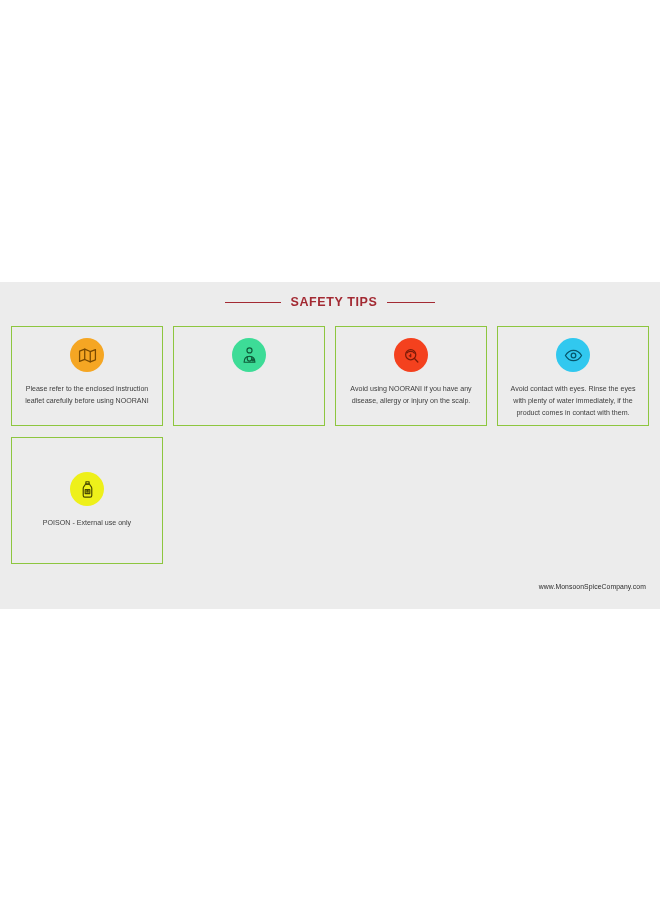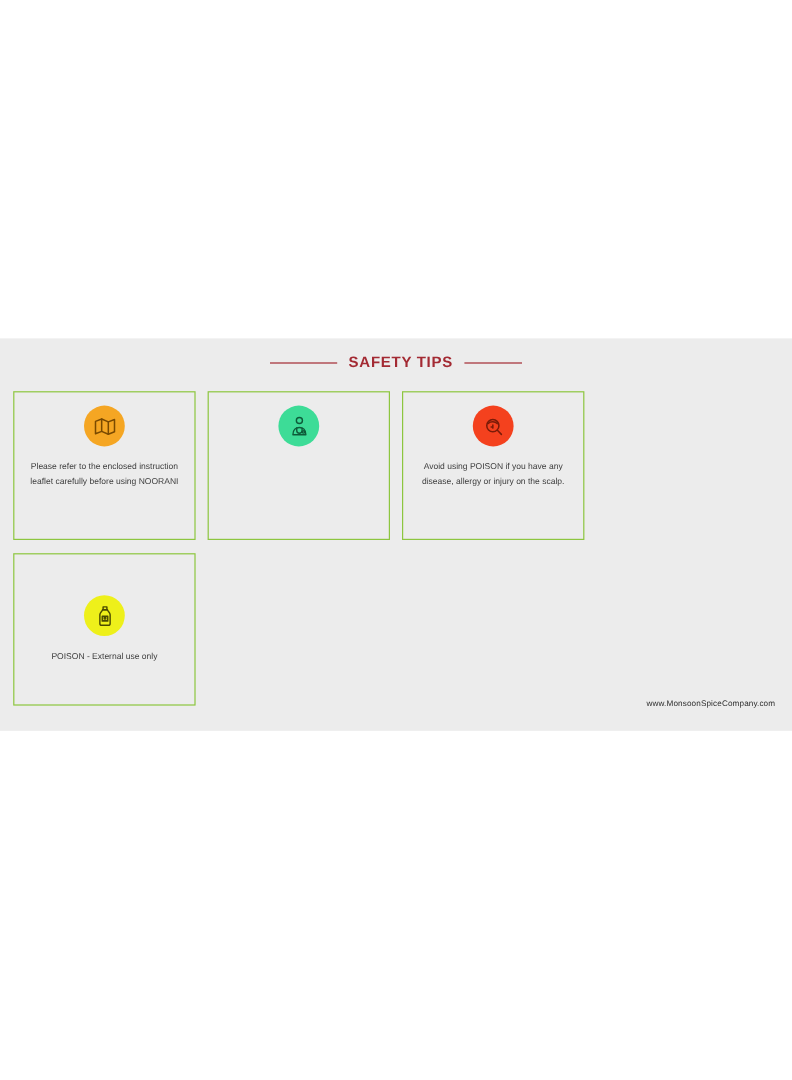--- a/index.html
+++ b/index.html
@@ -64,21 +64,21 @@
   .card {
     width: 152px;
     box-sizing: border-box;
     border: 1.5px solid #8dc63f;
     background: #ececec;
     padding: 11px 8px 10px 8px;
     display: flex;
     flex-direction: column;
     align-items: center;
   }
-  .card.tall { height: 124px; align-items: center; }
+  .card.tall { height: 100px; align-items: center; }
   .card.short { height: 127px; justify-content: center; }
 
   .icon-circle {
     width: 34px;
     height: 34px;
     border-radius: 50%;
     display: flex;
     align-items: center;
     justify-content: center;
     margin-bottom: 11px;
@@ -143,23 +143,32 @@
 
       <div class="card tall">
         <span class="icon-circle" style="background:#f4411e">
           <svg width="19" height="19" viewBox="0 0 24 24" fill="none" stroke="#7a1b08" stroke-width="1.6" stroke-linecap="round" stroke-linejoin="round">
             <circle cx="11" cy="11" r="6.4"></circle>
             <path d="M6.4 8.6 C8.2 6.4 13.6 6.2 15.6 8.9"></path>
             <path d="M9.2 12.4 L11 12.4 M11 10.4 L11 13.6"></path>
             <path d="M15.8 15.8 L20 20.2"></path>
           </svg>
         </span>
-        <p class="card-text">Avoid using POISON if you have any disease, allergy or injury on the scalp.</p>
+        <p class="card-text">Avoid using NOORANI if you have any disease, allergy or injury on the scalp.</p>
       </div>
 
+      <div class="card tall">
+        <span class="icon-circle" style="background:#31c8ef">
+          <svg width="19" height="19" viewBox="0 0 24 24" fill="none" stroke="#06556b" stroke-width="1.6" stroke-linecap="round" stroke-linejoin="round">
+            <path d="M1.8 12 C4.6 7.2 8.2 5.4 12 5.4 C15.8 5.4 19.4 7.2 22.2 12 C19.4 16.8 15.8 18.6 12 18.6 C8.2 18.6 4.6 16.8 1.8 12 Z"></path>
+            <circle cx="12" cy="12" r="2.9"></circle>
+          </svg>
+        </span>
+        <p class="card-text">Avoid contact with eyes. Rinse the eyes with plenty of water immediately, if the product comes in contact with them.</p>
+      </div>
 
     </div>
 
     <div class="card-row">
 
       <div class="card short">
         <span class="icon-circle" style="background:#eef01a">
           <svg width="19" height="19" viewBox="0 0 24 24" fill="none" stroke="#4a4a00" stroke-width="1.5" stroke-linecap="round" stroke-linejoin="round">
             <path d="M10 2.2 L14 2.2 L14 5.2 L10 5.2 Z"></path>
             <path d="M9.4 5.2 C9.4 6.6 6.6 7.8 6.6 10.4 L6.6 19.6 A2 2 0 0 0 8.6 21.6 L15.4 21.6 A2 2 0 0 0 17.4 19.6 L17.4 10.4 C17.4 7.8 14.6 6.6 14.6 5.2 Z"></path>

